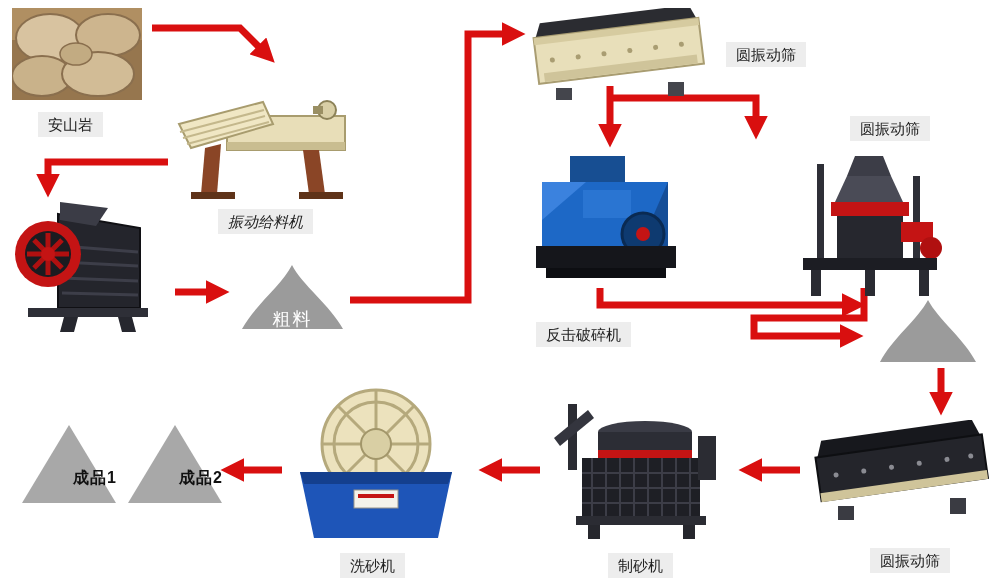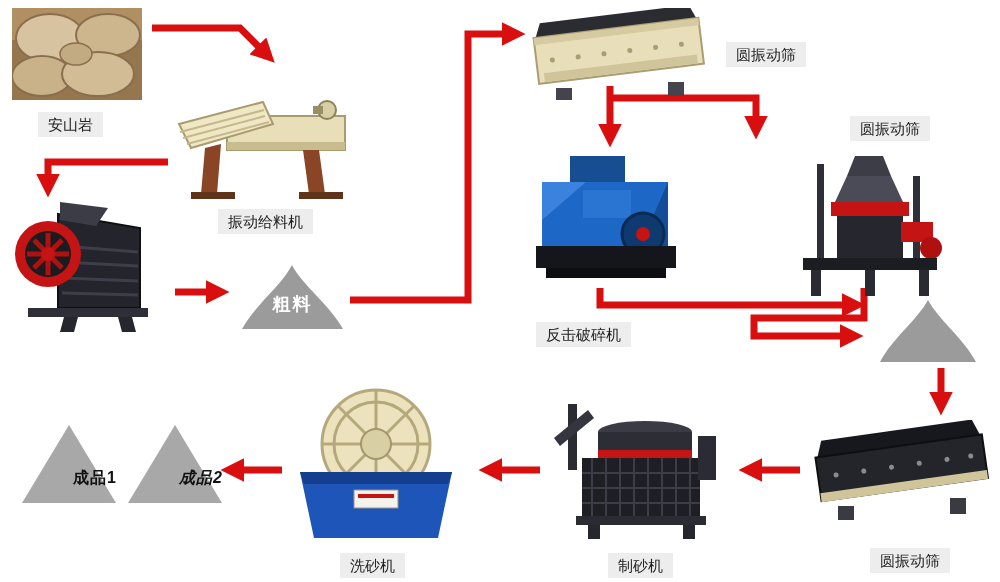--- a/index.html
+++ b/index.html
@@ -5,22 +5,22 @@
   * { margin:0; padding:0; box-sizing:border-box; }
   html,body { background:#fff; font-family:"Liberation Sans", sans-serif; }
   #canvas { position:relative; width:1000px; height:582px; background:#fff; overflow:hidden; }
   .node { position:absolute; }
   .node svg { display:block; }
   .label {
     position:absolute; background:#ededed; color:#222;
     font-size:15px; line-height:1; padding:5px 10px; white-space:nowrap;
   }
   .mat-text {
-    position:absolute; color:#fff; font-weight:bold; font-size:18px;
-    text-align:center; letter-spacing:2px;
+    position:absolute; color:#fff; font-weight:normal; font-size:18px;
+    text-align:center; letter-spacing:2px;margin-top:15px;
   }
   .prod-text {
     position:absolute; color:#111; font-weight:bold; font-size:16px;
     text-align:right; letter-spacing:1px;
   }
   #arrows { position:absolute; left:0; top:0; }
 </style>
 </head>
 <body>
 
@@ -68,21 +68,21 @@
       <polygon points="4,42 88,20 98,42 16,66" fill="#f0e7c4" stroke="#a89c6e" stroke-width="2"></polygon>
       <path d="M12,62 L94,40 M8,56 L90,34 M5,50 L89,28" stroke="#c4b88c" stroke-width="2"></path>
       <circle cx="152" cy="28" r="9" fill="#d9cfa6" stroke="#8c8258" stroke-width="2"></circle>
       <rect x="138" y="24" width="10" height="8" fill="#9a8f63"></rect>
       <polygon points="30,66 46,62 42,112 26,112" fill="#8a4526"></polygon>
       <polygon points="128,68 144,68 150,112 134,112" fill="#8a4526"></polygon>
       <rect x="16" y="110" width="44" height="7" fill="#5f3319"></rect>
       <rect x="124" y="110" width="44" height="7" fill="#5f3319"></rect>
     </svg>
   </div>
-  <div class="label" style="left:218px;top:209px;">振动给料机</div>
+  <div class="label" style="left:218px;top:209px;font-style:italic;">振动给料机</div>
 
   <div class="node" style="left:8px;top:196px;">
     <svg width="160" height="140" viewBox="0 0 160 140">
       <polygon points="50,18 132,32 132,112 50,112" fill="#24252c" stroke="#101014" stroke-width="2"></polygon>
       <polygon points="52,6 100,12 88,30 52,24" fill="#3b3c46"></polygon>
       <path d="M54,50 L130,56 M54,66 L130,70 M54,82 L130,85 M54,97 L130,99" stroke="#3d3e49" stroke-width="3"></path>
       <circle cx="40" cy="58" r="33" fill="#c41414"></circle>
       <circle cx="40" cy="58" r="23" fill="#1b1b20"></circle>
       <path d="M40,37 L40,79 M19,58 L61,58 M26,44 L54,72 M54,44 L26,72" stroke="#b01010" stroke-width="5"></path>
       <circle cx="40" cy="58" r="7" fill="#c41414"></circle>
@@ -213,15 +213,15 @@
       <polygon points="47,0 94,78 0,78" fill="#a8a8a8"></polygon>
     </svg>
   </div>
   <div class="prod-text" style="left:22px;top:468px;width:95px;">成品1</div>
 
   <div class="node" style="left:128px;top:425px;">
     <svg width="95" height="78" viewBox="0 0 95 78">
       <polygon points="47,0 94,78 0,78" fill="#a8a8a8"></polygon>
     </svg>
   </div>
-  <div class="prod-text" style="left:128px;top:468px;width:95px;font-style:italic;">成品2</div>
+  <div class="prod-text" style="left:128px;top:468px;width:95px;">成品2</div>
 
 </div>
 
 </body></html>

